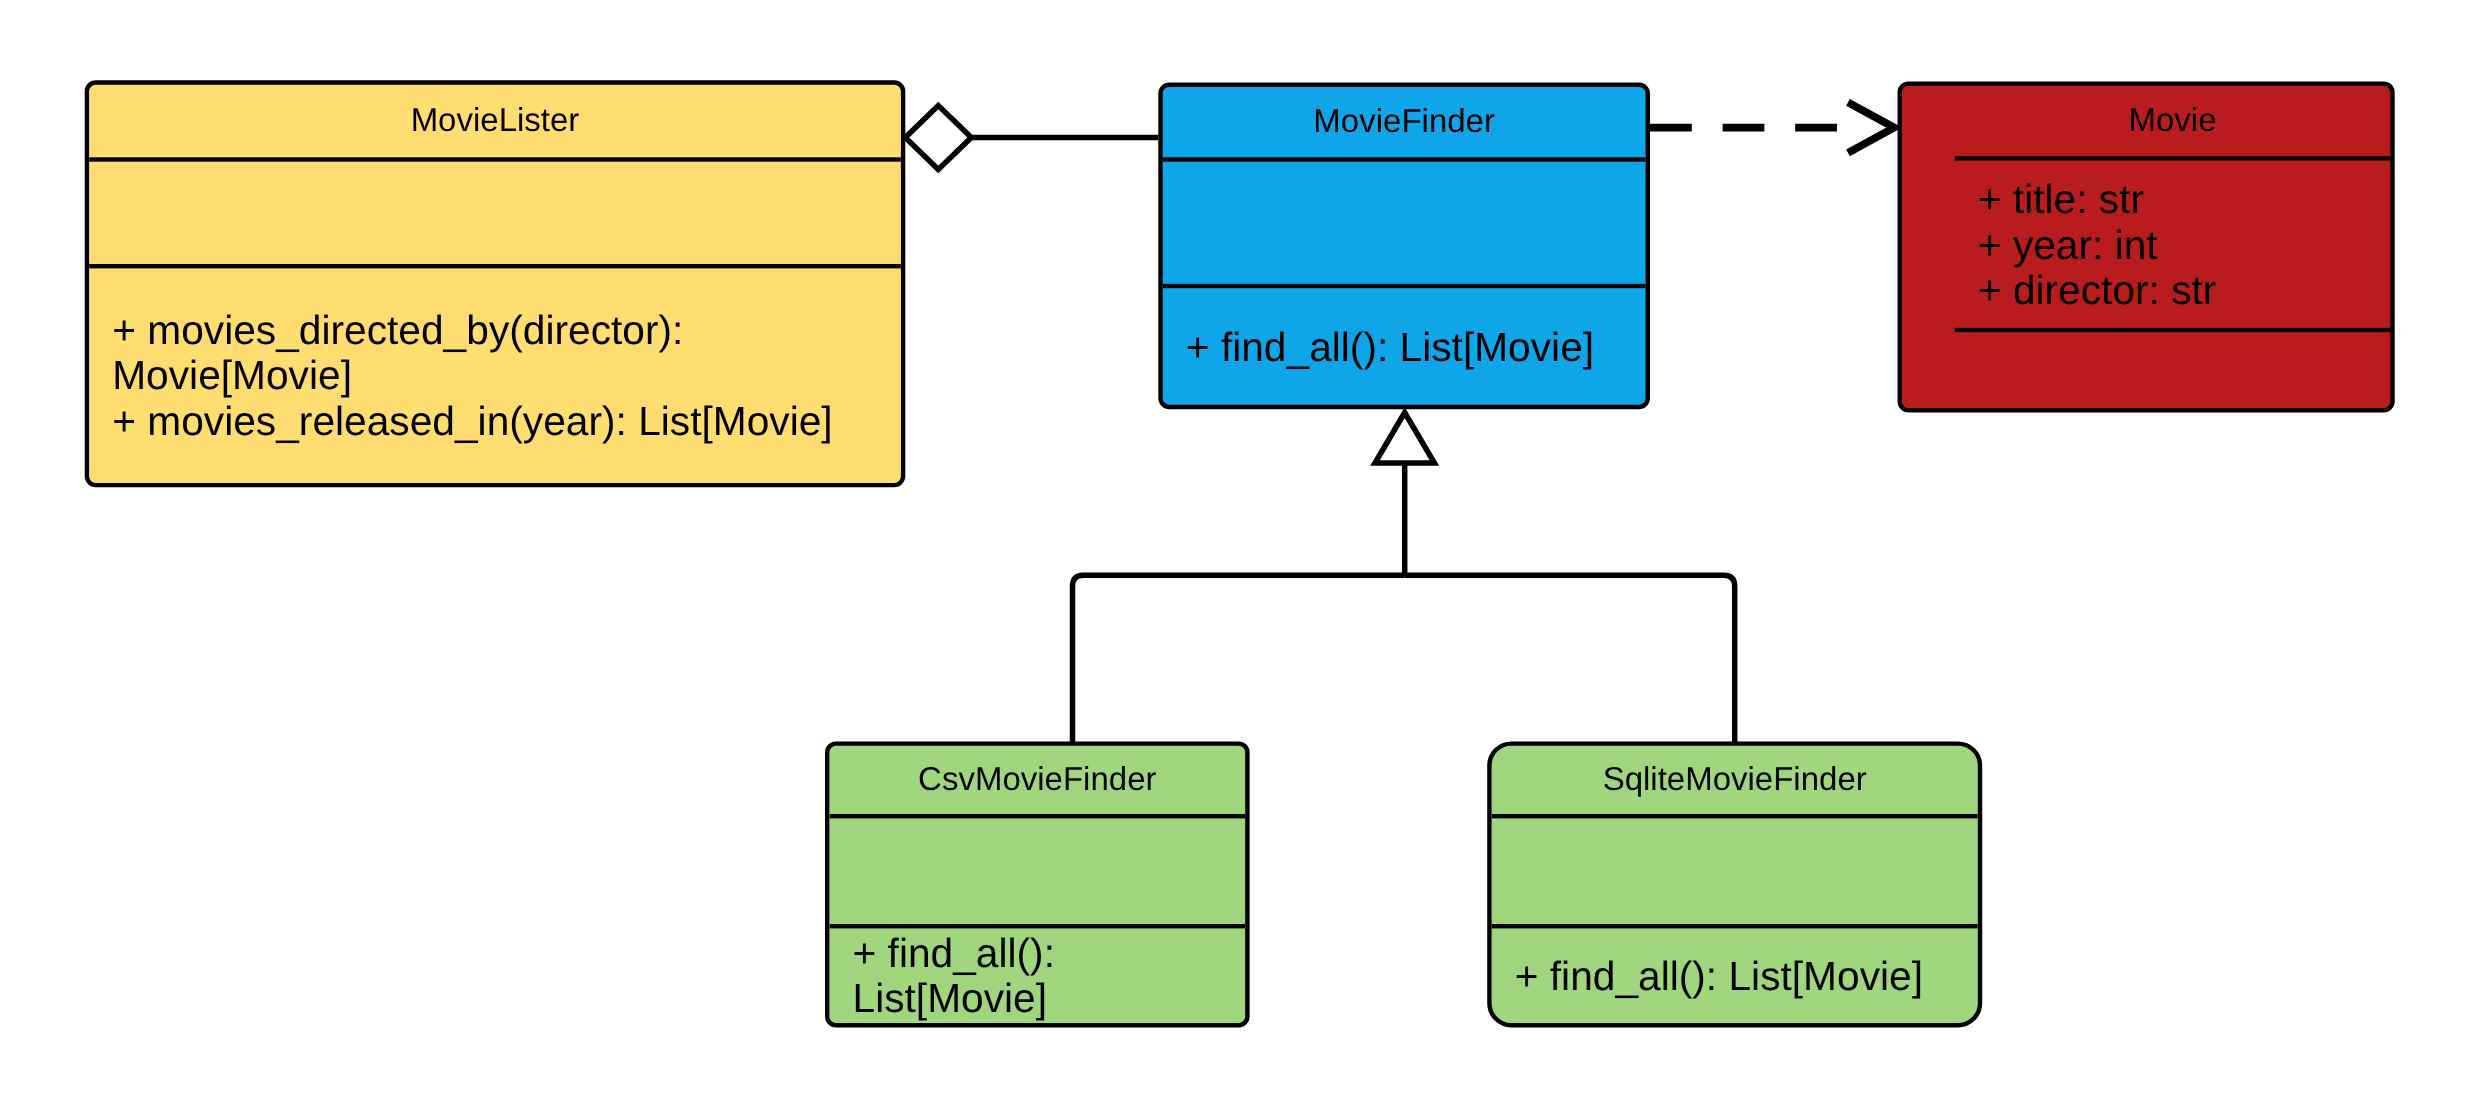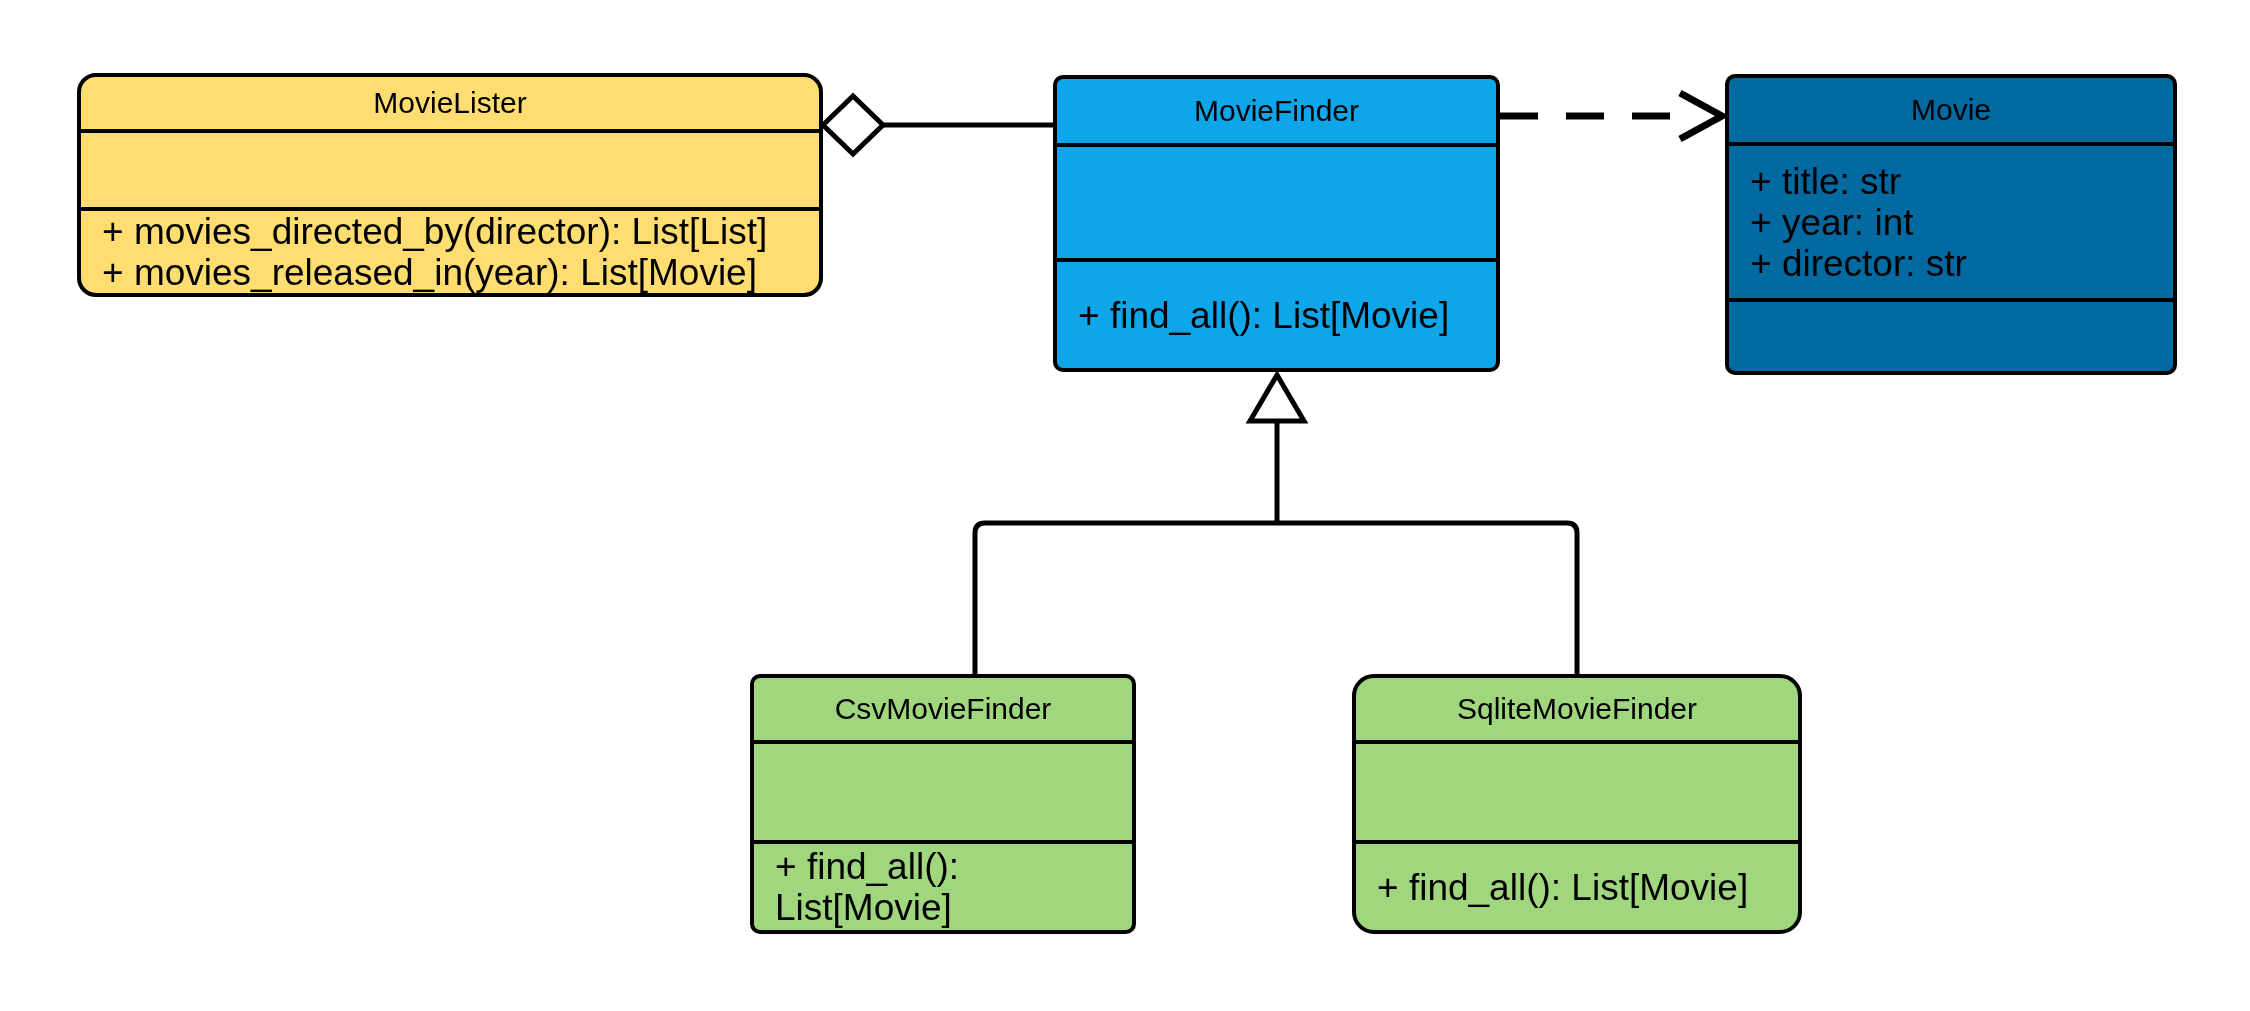--- a/index.html
+++ b/index.html
@@ -45,21 +45,21 @@
     justify-content: center;
     padding-left: 21px;
     padding-right: 8px;
     font-size: 37px;
     line-height: 41px;
   }
 
   .class-section.grow { flex: 1 1 auto; }
 
   
-  #box-movielister   { left: 77px;   top: 73px;  width: 746px; height: 224px; border-radius: 19px; }
+  #box-movielister   { left: 77px;   top: 73px;  width: 746px; height: 370px; }
   #box-movielister   .class-header { height: 66px; }
   #box-movielister   .attrs { height: 97px; }
 
   #box-moviefinder   { left: 1053px; top: 75px;  width: 447px; height: 297px; }
   #box-moviefinder   .class-header { height: 64px; }
   #box-moviefinder   .attrs { height: 115px; }
 
   #box-movie         { left: 1725px; top: 74px;  width: 452px; height: 301px; }
   #box-movie         .class-header { height: 64px; }
   #box-movie         .attrs { height: 156px; }
@@ -100,34 +100,34 @@
 
     <g>
       <path d="M 1277 523 L 1567 523 Q 1577 523 1577 533 L 1577 676" fill="none" stroke="#000000" stroke-width="5"></path>
     </g>
   </svg>
 
   <div class="class-box" id="box-movielister" style="background-color: rgb(255, 221, 113);">
     <div class="class-header">MovieLister</div>
     <div class="class-section attrs"></div>
     <div class="class-section grow">
-      <div>+ movies_directed_by(director): List[List]</div>
+      <div>+ movies_directed_by(director): Movie[Movie]</div>
       <div>+ movies_released_in(year): List[Movie]</div>
     </div>
   </div>
 
   <div class="class-box" id="box-moviefinder" style="background-color: #0ea5e9;">
     <div class="class-header">MovieFinder</div>
     <div class="class-section attrs"></div>
     <div class="class-section grow">
       <div>+ find_all(): List[Movie]</div>
     </div>
   </div>
 
-  <div class="class-box" id="box-movie" style="background-color: #0369a1;">
+  <div class="class-box" id="box-movie" style="background-color: #b91c1c; padding-left: 48px;">
     <div class="class-header">Movie</div>
     <div class="class-section attrs">
       <div>+ title: str</div>
       <div>+ year: int</div>
       <div>+ director: str</div>
     </div>
     <div class="class-section grow"></div>
   </div>
 
   <div class="class-box" id="box-csvmoviefinder" style="background-color: rgb(160, 214, 125);">

